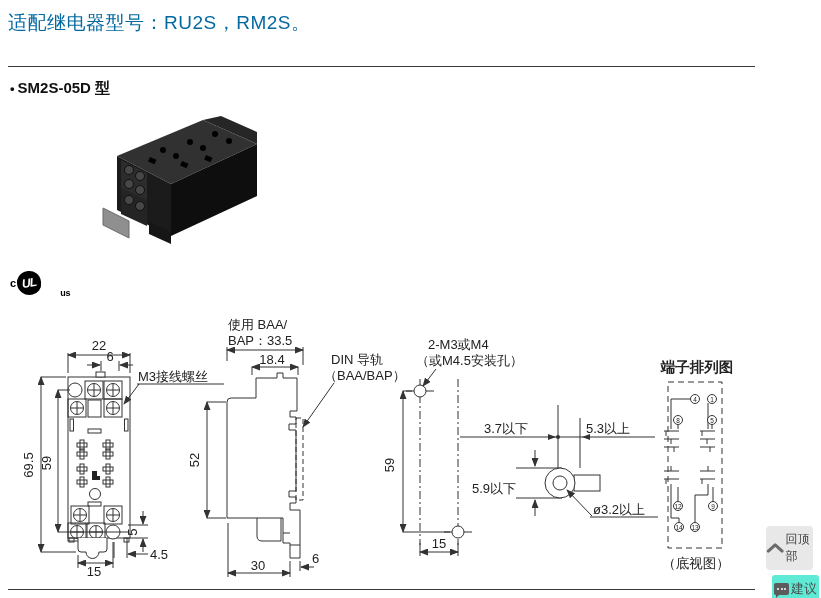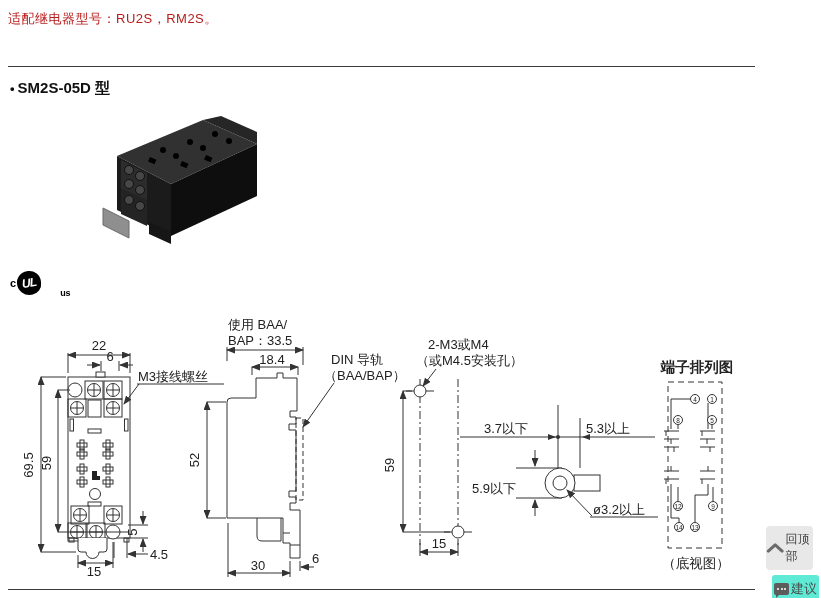--- a/index.html
+++ b/index.html
@@ -1,21 +1,21 @@
 <!DOCTYPE html>
 <html><head>
 <meta charset="utf-8">
 <style>
   * { margin:0; padding:0; box-sizing:border-box; }
   html,body { width:821px; height:598px; }
   body {
     position:relative; width:821px; height:598px; background:#ffffff;
     font-family:"Liberation Sans", sans-serif; color:#222; overflow:hidden;
   }
-  .header-text { position:absolute; left:8px; top:10px; font-size:13px; color:#b91c1c; letter-spacing:0.5px; }
+  .header-text { position:absolute; left:8px; top:10px; font-size:19px; color:#0369a1; letter-spacing:0.5px; }
   .divider-top { position:absolute; left:8px; top:66px; width:747px; height:0; border-top:1.5px solid #3a3a3a; }
   .divider-bottom { position:absolute; left:8px; top:589px; width:747px; height:0; border-top:1.5px solid #3a3a3a; }
   .section-heading { position:absolute; left:10px; top:79px; font-size:15px; color:#111; font-weight:600; display:flex; align-items:center; gap:3px; }
   .section-heading .bullet { font-size:13px; }
   .photo-wrap { position:absolute; left:45px; top:104px; width:215px; height:158px; }
   .cul-mark { position:absolute; left:10px; top:266px; width:70px; height:34px; display:flex; align-items:center; }
   .cul-c { font-size:11px; font-weight:bold; color:#000; margin-right:1px; align-self:center; }
   .cul-logo { width:24px; height:24px; background:#000; border-radius:50% 50% 46% 54%; color:#fff; font-weight:bold; font-style:italic; font-size:12px; display:flex; align-items:center; justify-content:center; transform:rotate(-8deg); letter-spacing:-1px; }
   .cul-us { font-size:9px; font-weight:bold; color:#000; align-self:flex-end; margin-bottom:2px;padding-left:19px; }
   .drawings { position:absolute; left:0; top:305px; width:760px; height:293px; }

